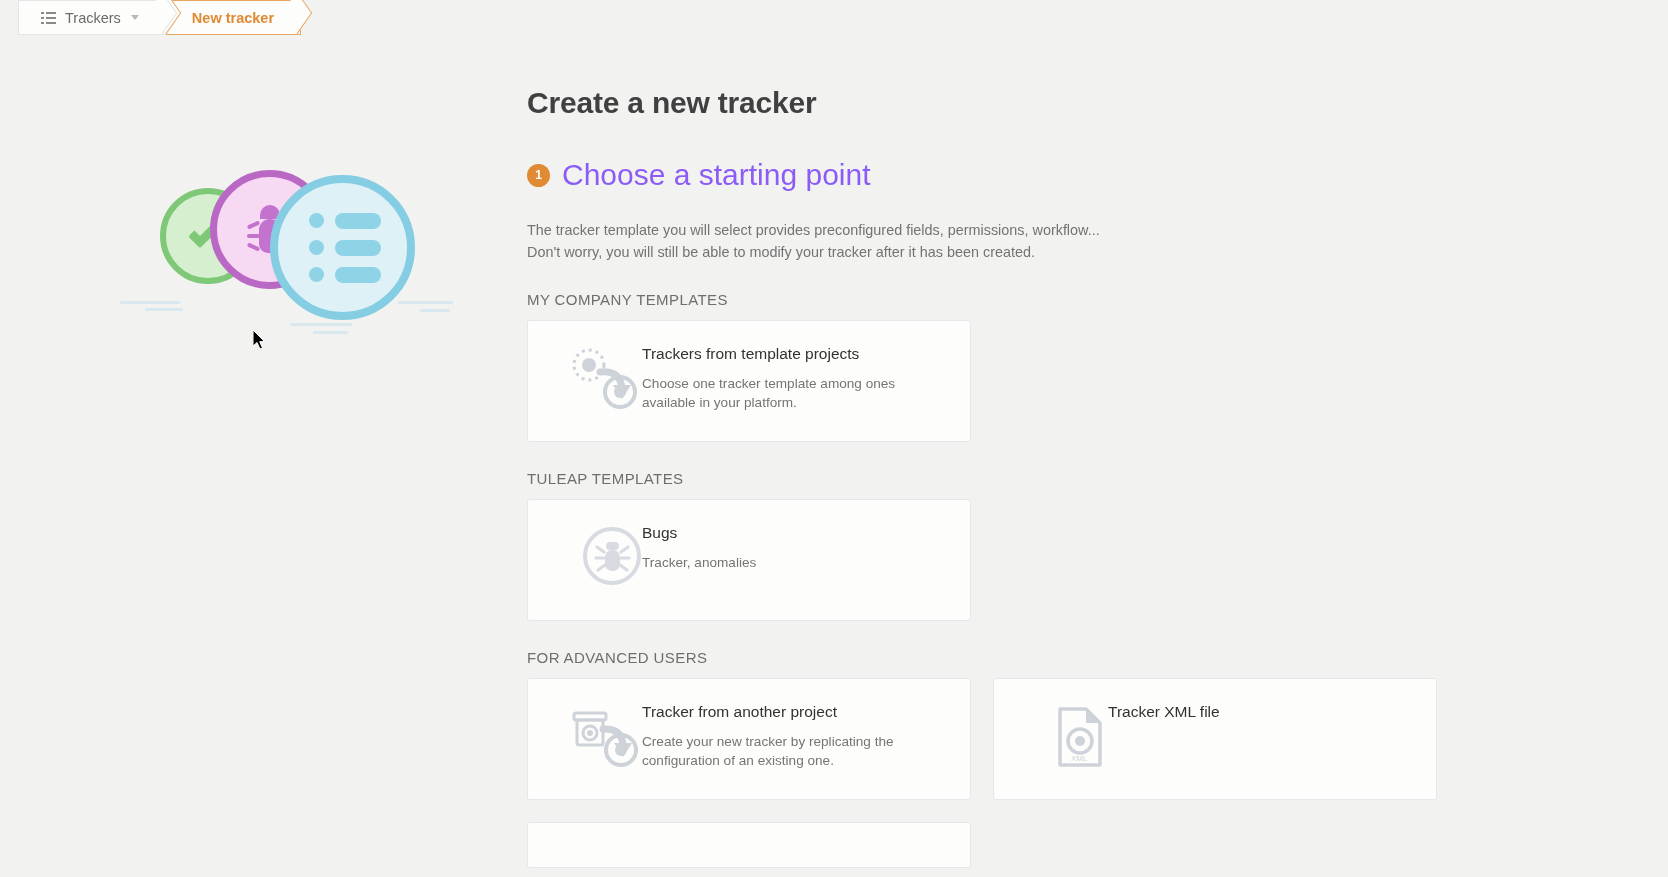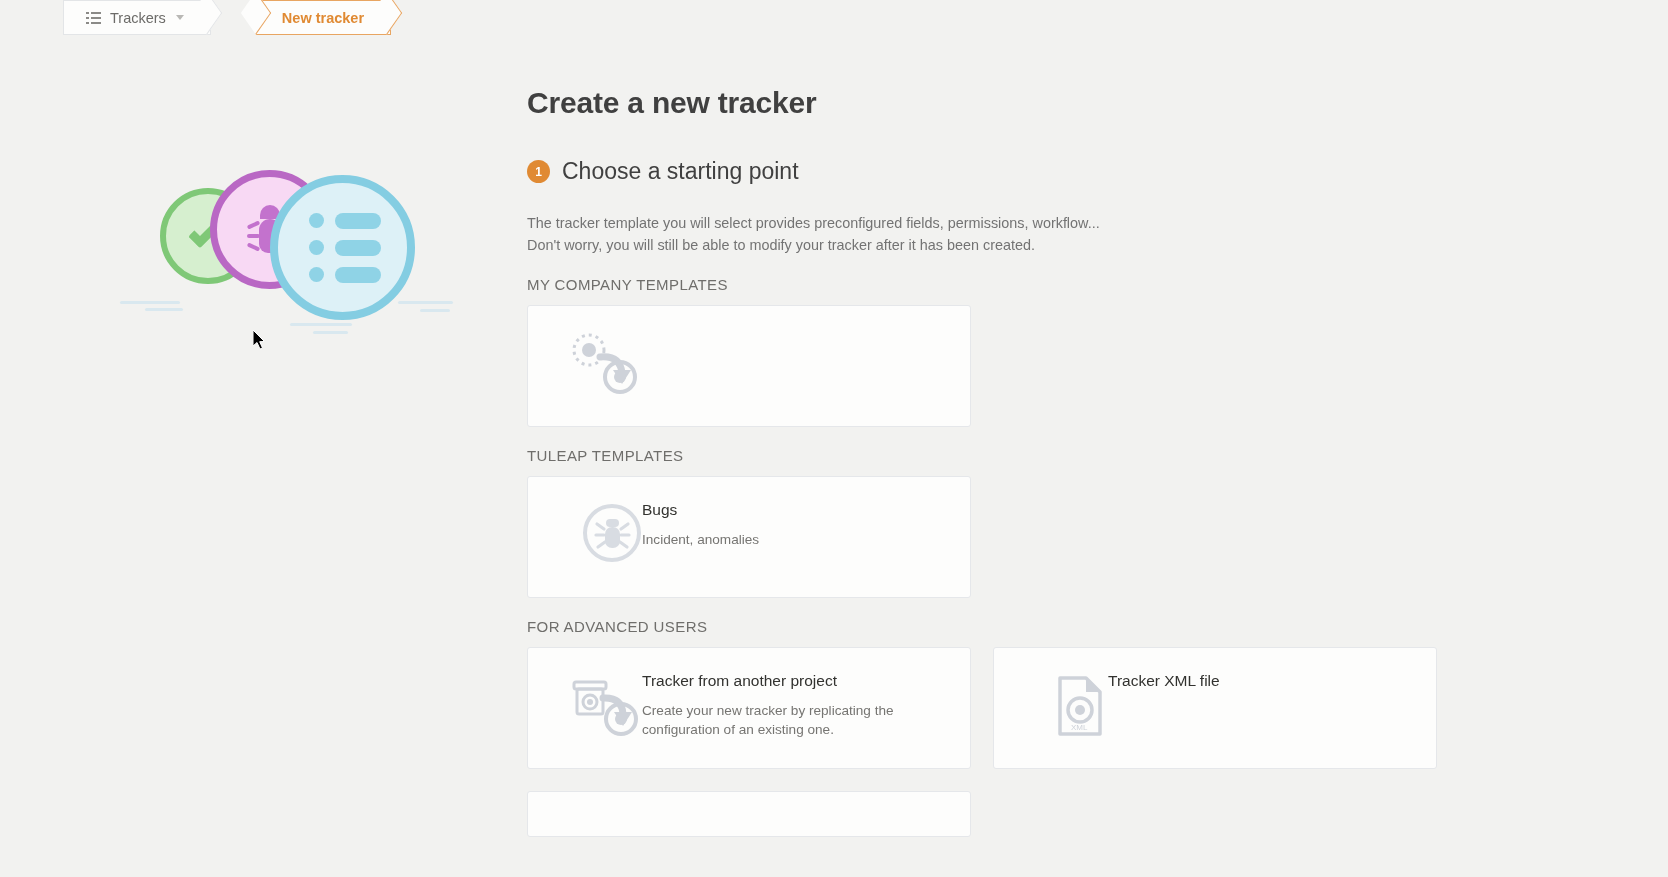--- a/index.html
+++ b/index.html
@@ -23,21 +23,20 @@
     position: relative;
     display: flex;
     align-items: center;
     background: #fdfdfc;
     border: 1px solid #e3e5e7;
     border-left: none;
     padding: 0 26px 0 22px;
     font-size: 14.5px;
     color: #6c6b68;
     white-space: nowrap;
-    margin-left: 45px;
   }
   .crumb:first-child { border-left: 1px solid #e3e5e7; }
   .crumb::after {
     content: "";
     position: absolute;
     right: -10px; top: -1px;
     width: 25px; height: 25px;
     background: #fdfdfc;
     border-top: 1px solid #e3e5e7;
     border-right: 1px solid #e3e5e7;
@@ -174,24 +173,24 @@
     letter-spacing: -0.2px; margin: 0;
   }
   .step-row { display: flex; align-items: center; margin-top: 38px; }
   .step-badge {
     width: 23px; height: 23px; border-radius: 50%;
     background: #e08a33; color: #fff;
     font-size: 12px; font-weight: bold;
     display: flex; align-items: center; justify-content: center;
     margin-right: 12px; flex: none;
   }
-  .step-title { font-size: 23px; color: #404040; }
+  .step-title { font-size: 30px; color: #8b5cf6; }
   .intro { margin-top: 27px; font-size: 14.4px; color: #737373; line-height: 22px; }
   .section-label {
-    margin-top: 20px; margin-bottom: 12px;
+    margin-top: 28px; margin-bottom: 12px;
     font-size: 15px; color: #6f6e6b; letter-spacing: 0.4px;
   }
   .card-grid { display: flex; gap: 22px; }
   .card {
     background: #fdfdfc;
     border: 1px solid #e5e7ea;
     border-radius: 3px;
     width: 444px;
     padding: 22px 20px 22px 22px;
     display: flex;
@@ -285,20 +284,24 @@
         <svg width="72" height="64" viewBox="0 0 72 64" class="icon-grey">
           <g fill="none" stroke="#ced2d9" stroke-width="3">
             <circle cx="19" cy="18" r="15" stroke-dasharray="3 4"></circle>
           </g>
           <circle cx="19" cy="18" r="7" fill="#ced2d9"></circle>
           <path d="M30 25 q20 -2 22 16" fill="none" stroke="#ced2d9" stroke-width="7" stroke-linecap="round"></path>
           <polygon points="43,38 61,38 52,52" fill="#ced2d9"></polygon>
           <circle cx="50" cy="45" r="15" fill="none" stroke="#ced2d9" stroke-width="4"></circle>
           <circle cx="50" cy="45" r="6" fill="#ced2d9"></circle>
         </svg>
+      </div>
+      <div class="card-body">
+        <div class="card-title">Trackers from template projects</div>
+        <div class="card-desc">Choose one tracker template among ones available in your platform.</div>
       </div>
     </div>
   </div>
 
   <div class="section-label">TULEAP TEMPLATES</div>
   <div class="card-grid">
 
 
     <div class="card tall">
       <div class="ico">
@@ -311,21 +314,21 @@
             <line x1="39" y1="26" x2="46" y2="21"></line>
             <line x1="22" y1="32" x2="14" y2="32"></line>
             <line x1="39" y1="32" x2="47" y2="32"></line>
             <line x1="23" y1="39" x2="16" y2="44"></line>
             <line x1="38" y1="39" x2="45" y2="44"></line>
           </g>
         </svg>
       </div>
       <div class="card-body">
         <div class="card-title">Bugs</div>
-        <div class="card-desc">Incident, anomalies</div>
+        <div class="card-desc">Tracker, anomalies</div>
       </div>
     </div>
   </div>
 
   <div class="section-label">FOR ADVANCED USERS</div>
   <div class="card-grid">
 
     <div class="card tall">
       <div class="ico">
         <svg width="72" height="64" viewBox="0 0 72 64">

